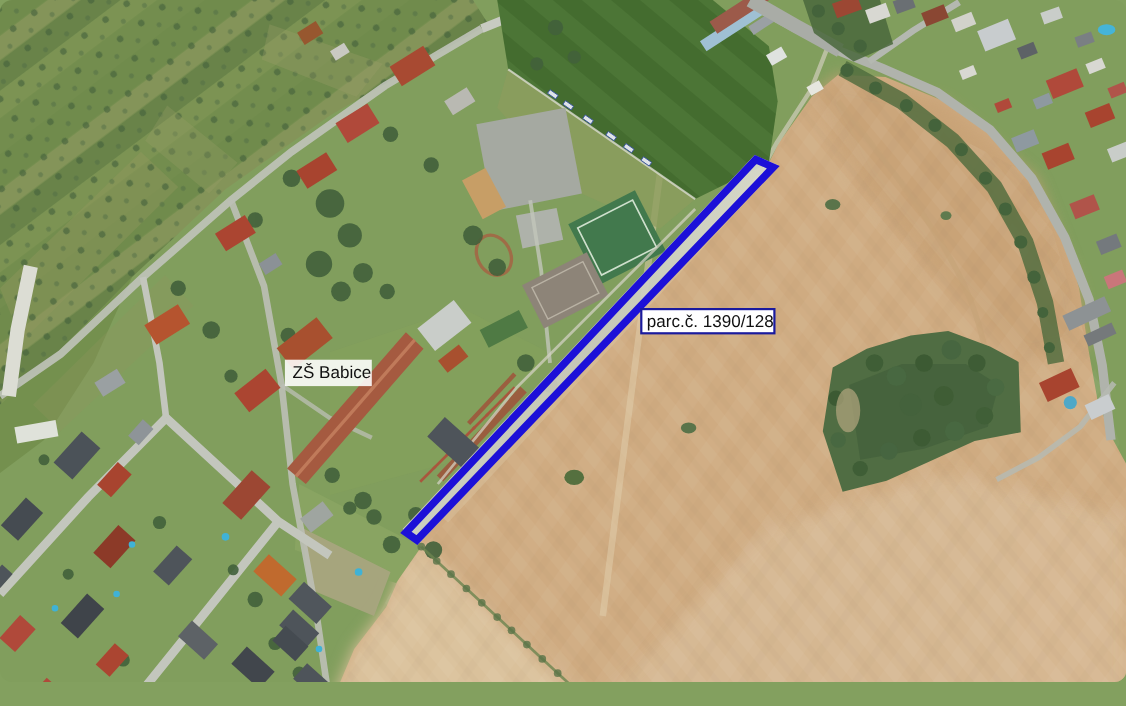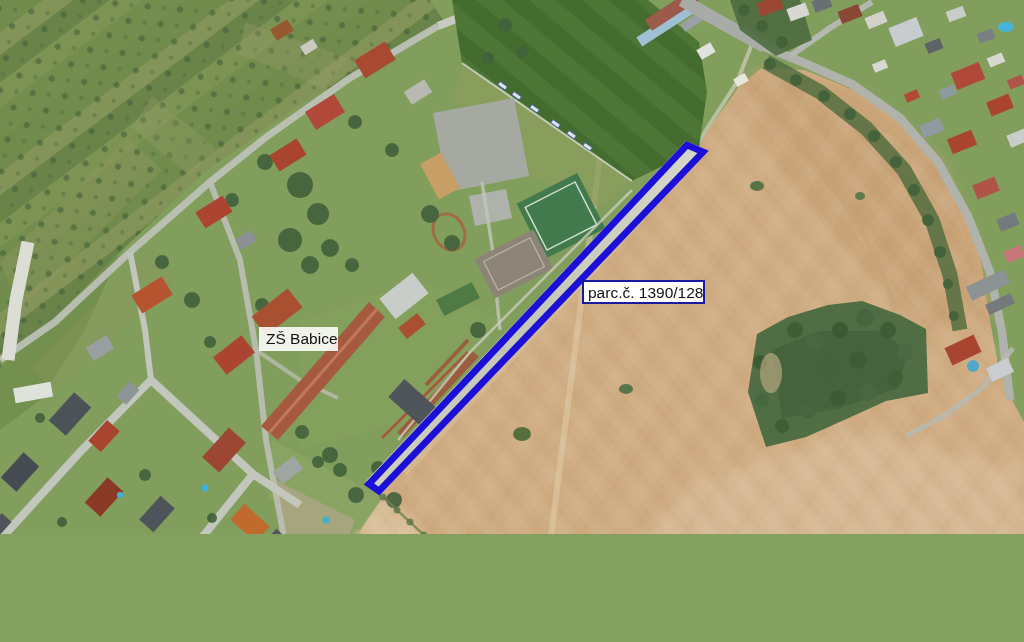--- a/index.html
+++ b/index.html
@@ -1,15 +1,15 @@
 <!DOCTYPE html>
 <html><head><meta charset="utf-8">
 <style>
 html,body{margin:0;padding:0;background:#83a05f;}
-#wrap{position:relative;width:1024px;height:534px;overflow:hidden;font-family:"Liberation Sans",sans-serif;}
+#wrap{position:relative;width:1024px;height:620px;overflow:hidden;font-family:"Liberation Sans",sans-serif;border-radius:11px;}
 </style></head>
 <body>
 <div id="wrap">
 <svg width="1024" height="642" viewBox="0 0 1024 642">
 <defs>
 <pattern id="orch" width="112" height="112" patternUnits="userSpaceOnUse" patternTransform="rotate(53)">
  <rect width="112" height="112" fill="#75904d"></rect>
  <rect x="0" width="26" height="112" fill="#708b4c"></rect>
  <rect x="26" width="18" height="112" fill="#849459"></rect>
  <rect x="44" width="22" height="112" fill="#698349"></rect>

